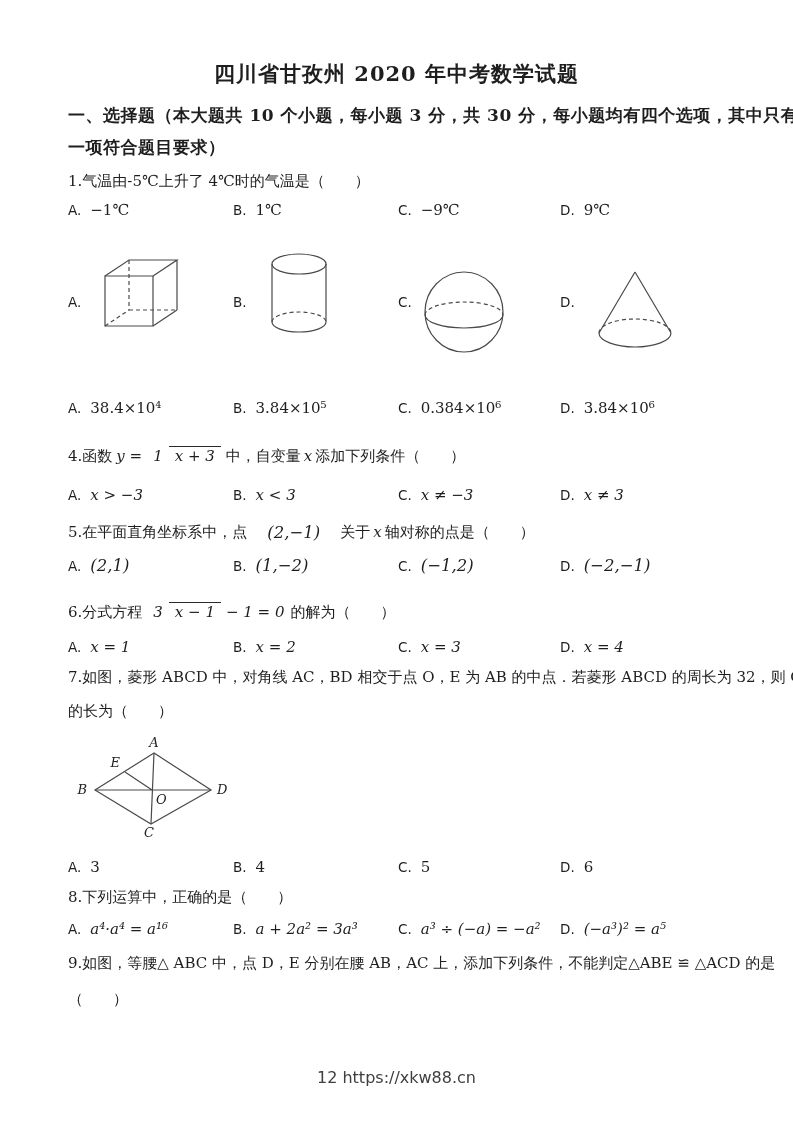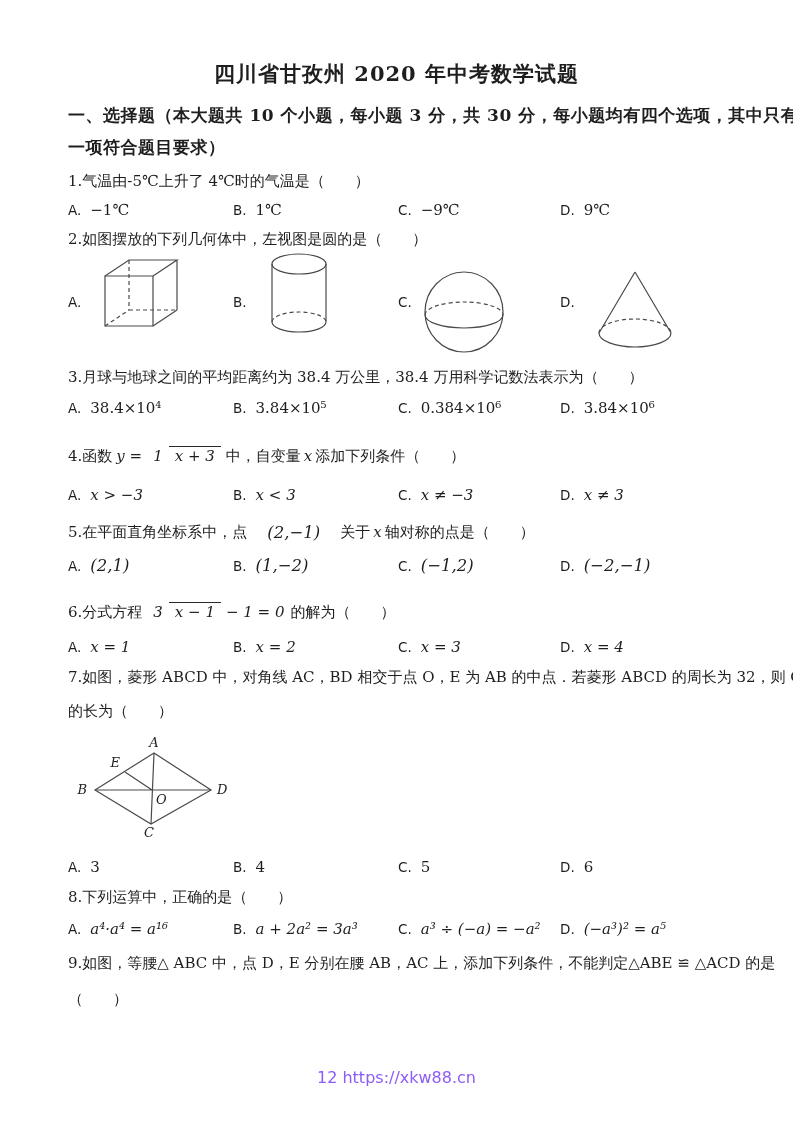--- a/index.html
+++ b/index.html
@@ -51,21 +51,21 @@
   }
   .figrow svg, .geofig { position: absolute; }
   .shape { stroke: #4a4a4a; stroke-width: 1.2; fill: none; }
   .dash  { stroke-dasharray: 4 3; }
   .svg-label {
     font-family: "DejaVu Serif", "Liberation Serif", serif;
     font-size: 13px; font-style: italic; fill: #222; stroke: none;
   }
   .footer {
     position: absolute; top: 1068px; left: 0; width: 100%;
-    text-align: center; color: #8b5cf6; font-size: 16px;
+    text-align: center; color: #404040; font-size: 16px;
     font-family: "DejaVu Sans", "Liberation Sans", sans-serif;
   }
 </style>
 </head>
 <body>
 
 <div class="page">
 
   <div class="title">四川省甘孜州 2020 年中考数学试题</div>
 
@@ -73,21 +73,20 @@
   <div class="sec" style="top:136px">一项符合题目要求）</div>
 
   <div class="stem" style="top:172px">1.气温由-5℃上升了 4℃时的气温是（　　）</div>
   <div class="row" style="top:201px">
     <span class="opt o0"><span class="lbl">A.</span><span class="val">−1℃</span></span>
     <span class="opt o1"><span class="lbl">B.</span><span class="val">1℃</span></span>
     <span class="opt o2"><span class="lbl">C.</span><span class="val">−9℃</span></span>
     <span class="opt o3"><span class="lbl">D.</span><span class="val">9℃</span></span>
   </div>
 
-  <div class="stem" style="top:230px">2.如图摆放的下列几何体中，左视图是圆的是（　　）</div>
   <div class="figrow" style="top:250px">
     <span class="flbl" style="left:0;top:44px">A.</span>
     <svg style="left:32px;top:5px" width="84" height="80" viewBox="0 0 84 80">
       <path class="shape" d="M5,21 H53 V71 H5 Z"></path>
       <path class="shape" d="M5,21 L29,5 H77 L53,21 M77,5 V55 M53,71 L77,55"></path>
       <path class="shape dash" d="M29,5 V55 M29,55 H77 M5,71 L29,55"></path>
     </svg>
     <span class="flbl" style="left:165px;top:44px">B.</span>
     <svg style="left:202px;top:3px" width="58" height="82" viewBox="0 0 58 82">
       <ellipse class="shape" cx="29" cy="11" rx="27" ry="10"></ellipse>
@@ -102,21 +101,20 @@
       <path class="shape dash" d="M2,44 A39,13 0 0 1 80,44"></path>
     </svg>
     <span class="flbl" style="left:492px;top:44px">D.</span>
     <svg style="left:528px;top:19px" width="78" height="82" viewBox="0 0 78 82">
       <path class="shape" d="M39,3 L3,64 M39,3 L75,64"></path>
       <path class="shape" d="M3,64 A36,14 0 0 0 75,64"></path>
       <path class="shape dash" d="M3,64 A36,14 0 0 1 75,64"></path>
     </svg>
   </div>
 
-  <div class="stem" style="top:368px">3.月球与地球之间的平均距离约为 38.4 万公里，38.4 万用科学记数法表示为（　　）</div>
   <div class="row" style="top:399px">
     <span class="opt o0"><span class="lbl">A.</span><span class="val">38.4×10⁴</span></span>
     <span class="opt o1"><span class="lbl">B.</span><span class="val">3.84×10⁵</span></span>
     <span class="opt o2"><span class="lbl">C.</span><span class="val">0.384×10⁶</span></span>
     <span class="opt o3"><span class="lbl">D.</span><span class="val">3.84×10⁶</span></span>
   </div>
 
   <div class="mline" style="top:430px;height:52px">
     <span>4.函数</span>
     <span class="math" style="margin-left:4px">y =</span>

